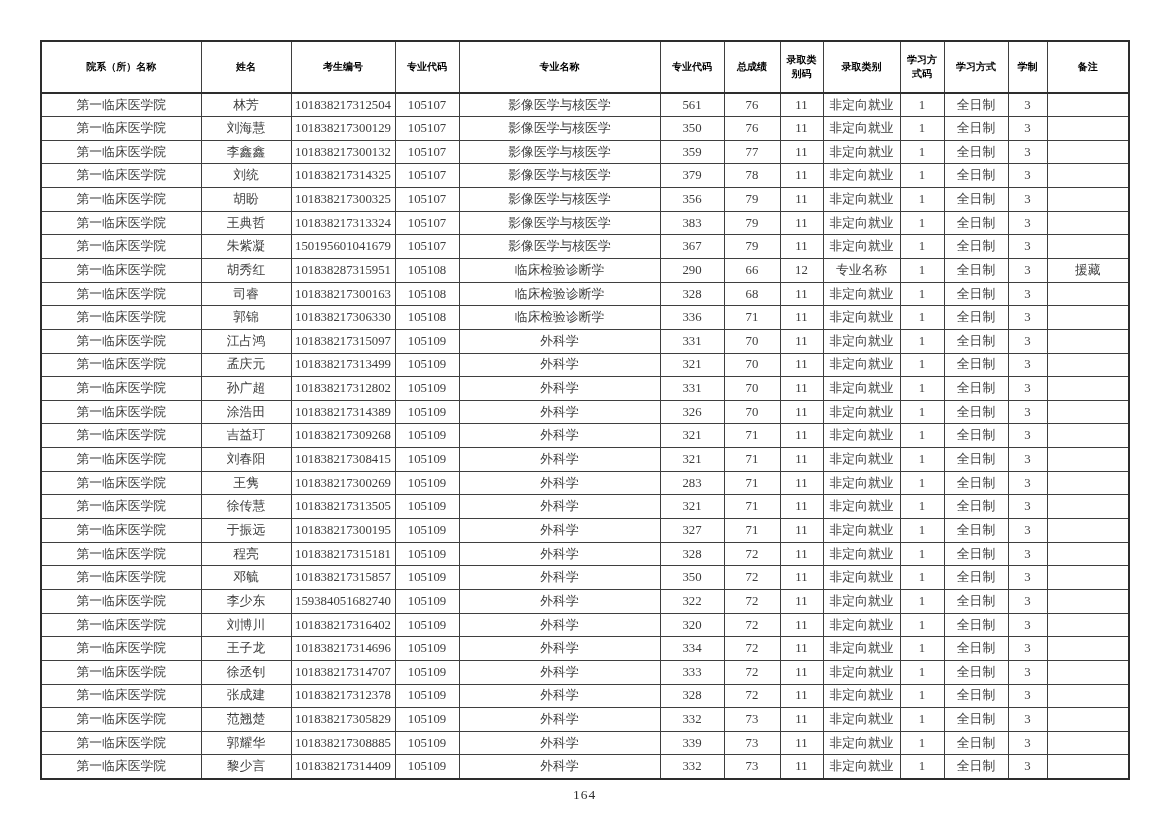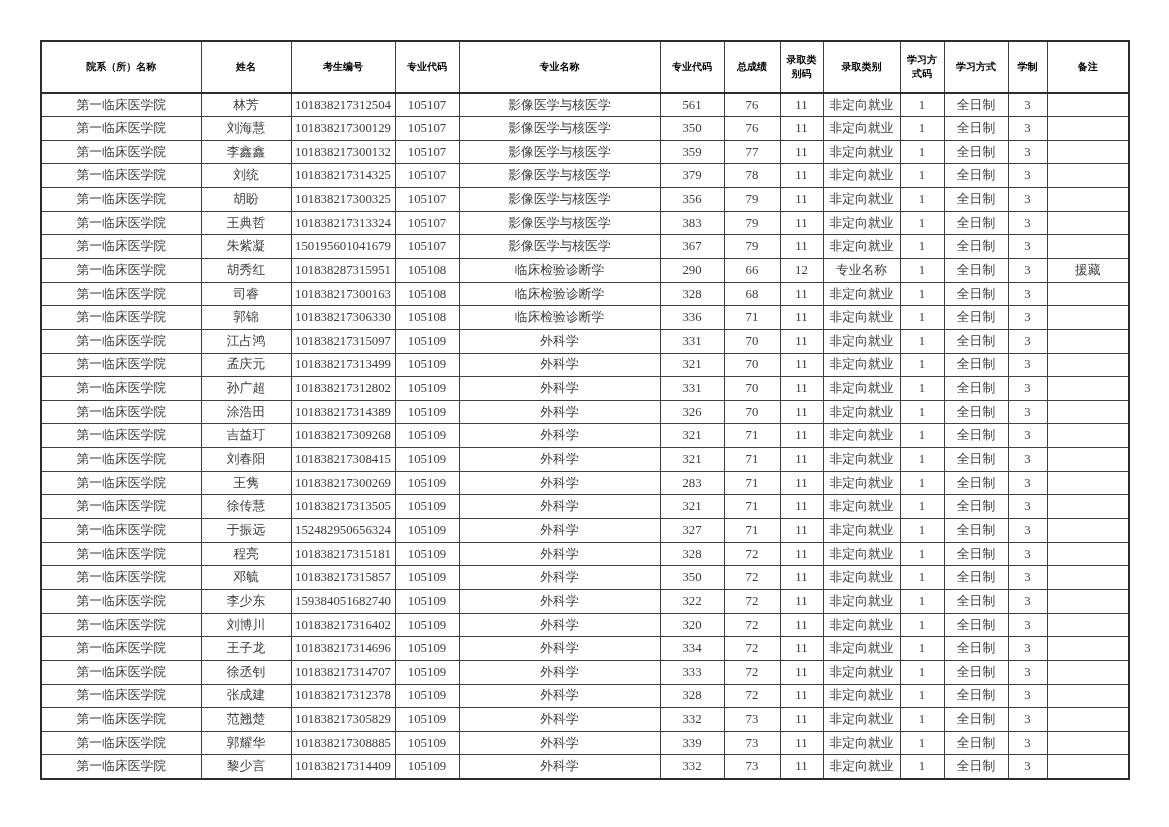--- a/index.html
+++ b/index.html
@@ -372,21 +372,21 @@
           <td>11</td>
           <td>非定向就业</td>
           <td>1</td>
           <td>全日制</td>
           <td>3</td>
           <td></td>
         </tr>
         <tr>
           <td>第一临床医学院</td>
           <td>于振远</td>
-          <td>152482950656324</td>
+          <td>101838217300195</td>
           <td>105109</td>
           <td>外科学</td>
           <td>327</td>
           <td>71</td>
           <td>11</td>
           <td>非定向就业</td>
           <td>1</td>
           <td>全日制</td>
           <td>3</td>
           <td></td>
@@ -537,14 +537,15 @@
           <td>11</td>
           <td>非定向就业</td>
           <td>1</td>
           <td>全日制</td>
           <td>3</td>
           <td></td>
         </tr>
       </tbody>
   </table>
 
+  <div class="page-number">164</div>
 
 </div>
 
 </body></html>

